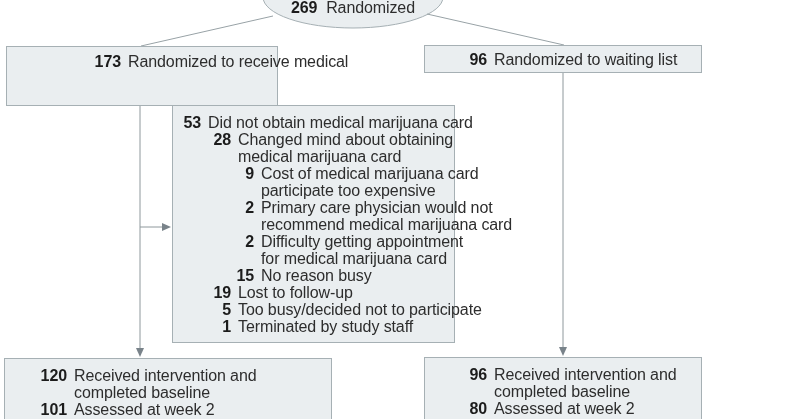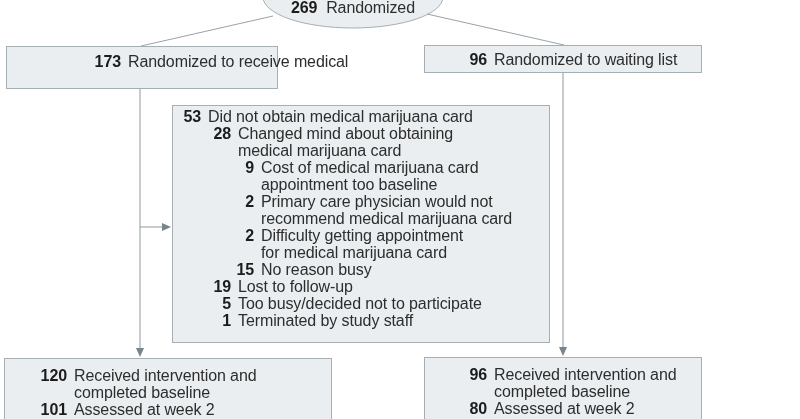--- a/index.html
+++ b/index.html
@@ -14,27 +14,27 @@
   }
   .row{display:flex;line-height:17px;}
   .num{font-weight:bold;color:#1c1c1c;text-align:right;flex:0 0 auto;white-space:pre;}
   .txt{margin-left:7px;white-space:nowrap;}
   
   #oval-label{
     position:absolute;left:263px;top:0;width:180px;text-align:center;line-height:16px;
   }
   #oval-label .num{display:inline;}
   
-  #box-mj-card{left:6px;top:46px;width:272px;height:43px;padding-top:6px;}
+  #box-mj-card{left:6px;top:46px;width:272px;height:60px;padding-top:6px;}
   #box-mj-card .num{width:114px;}
   
   #box-waiting{left:424px;top:45px;width:278px;height:28px;padding-top:5px;}
   #box-waiting .num{width:62px;}
   
-  #box-exclusions{left:172px;top:105px;width:378px;height:238px;padding-top:2px;}
+  #box-exclusions{left:172px;top:105px;width:283px;height:238px;padding-top:8px;}
   #box-exclusions .num{width:28px;}
   #box-exclusions .lv2 .num{margin-left:30px;}
   #box-exclusions .lv3 .num{margin-left:53px;}
   
   #box-bl{left:4px;top:358px;width:328px;height:68px;padding-top:8px;}
   #box-bl .num{width:62px;}
   #box-br{left:424px;top:357px;width:278px;height:69px;padding-top:8px;}
   #box-br .num{width:62px;}
 </style>
 </head>
@@ -92,21 +92,21 @@
     <div class="row lv2">
       <span class="num"></span>
       <span class="txt">medical marijuana card</span>
     </div>
     <div class="row lv3">
       <span class="num">9</span>
       <span class="txt">Cost of medical marijuana card</span>
     </div>
     <div class="row lv3">
       <span class="num"></span>
-      <span class="txt">appointment too baseline</span>
+      <span class="txt">participate too expensive</span>
     </div>
     <div class="row lv3">
       <span class="num">2</span>
       <span class="txt">Primary care physician would not</span>
     </div>
     <div class="row lv3">
       <span class="num"></span>
       <span class="txt">recommend medical marijuana card</span>
     </div>
     <div class="row lv3">

